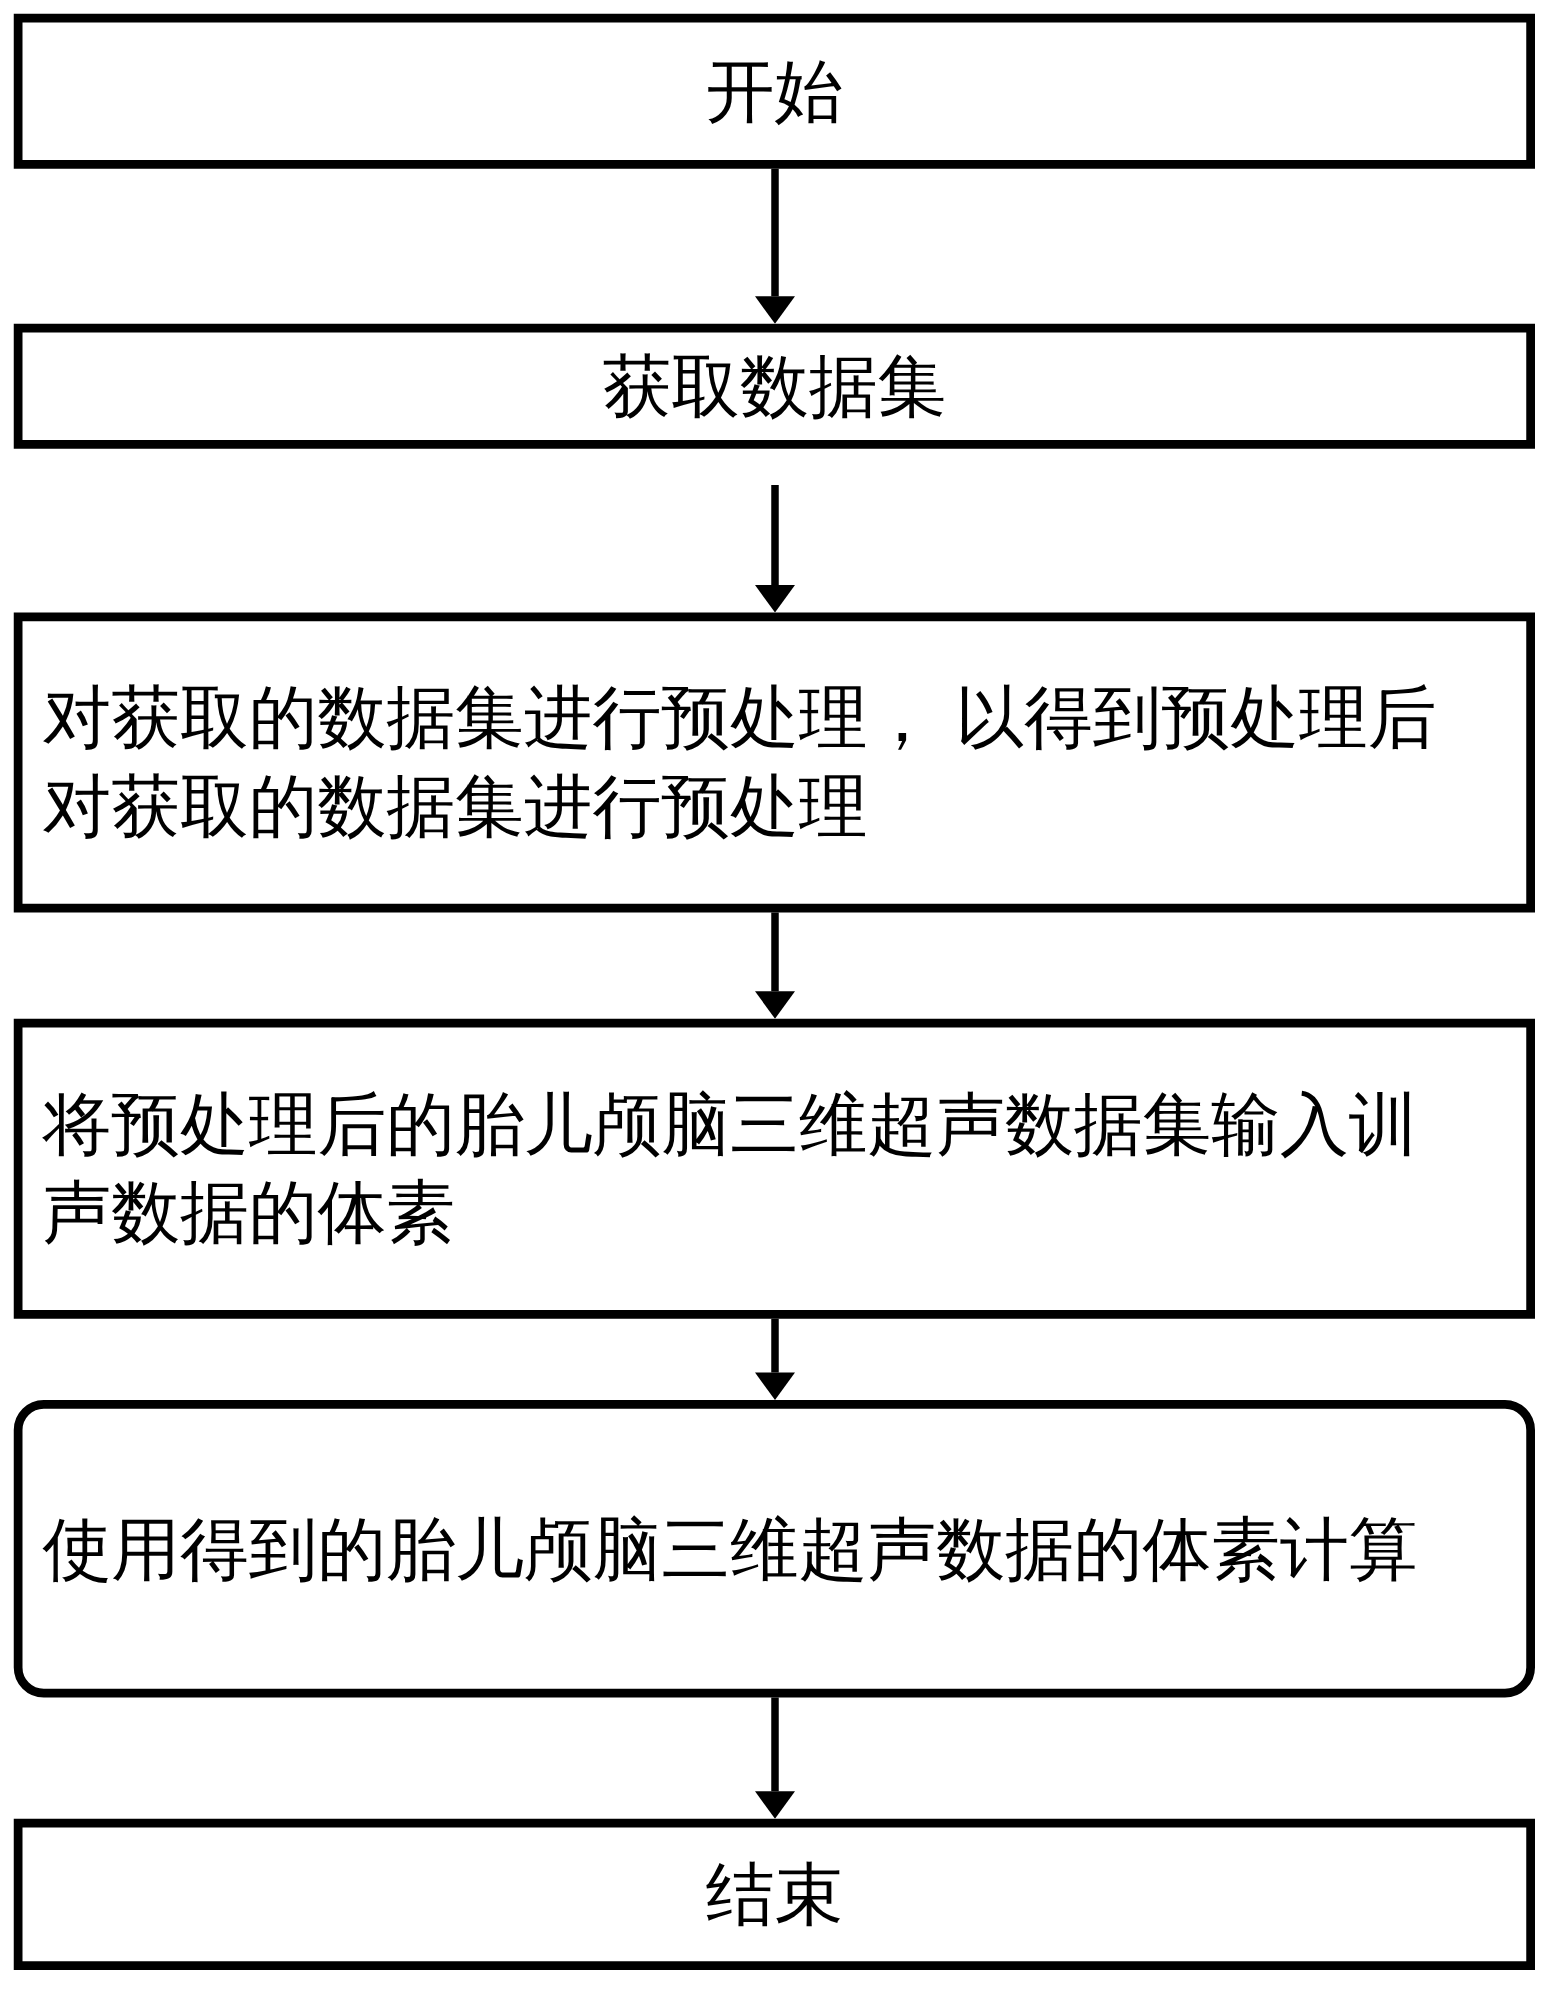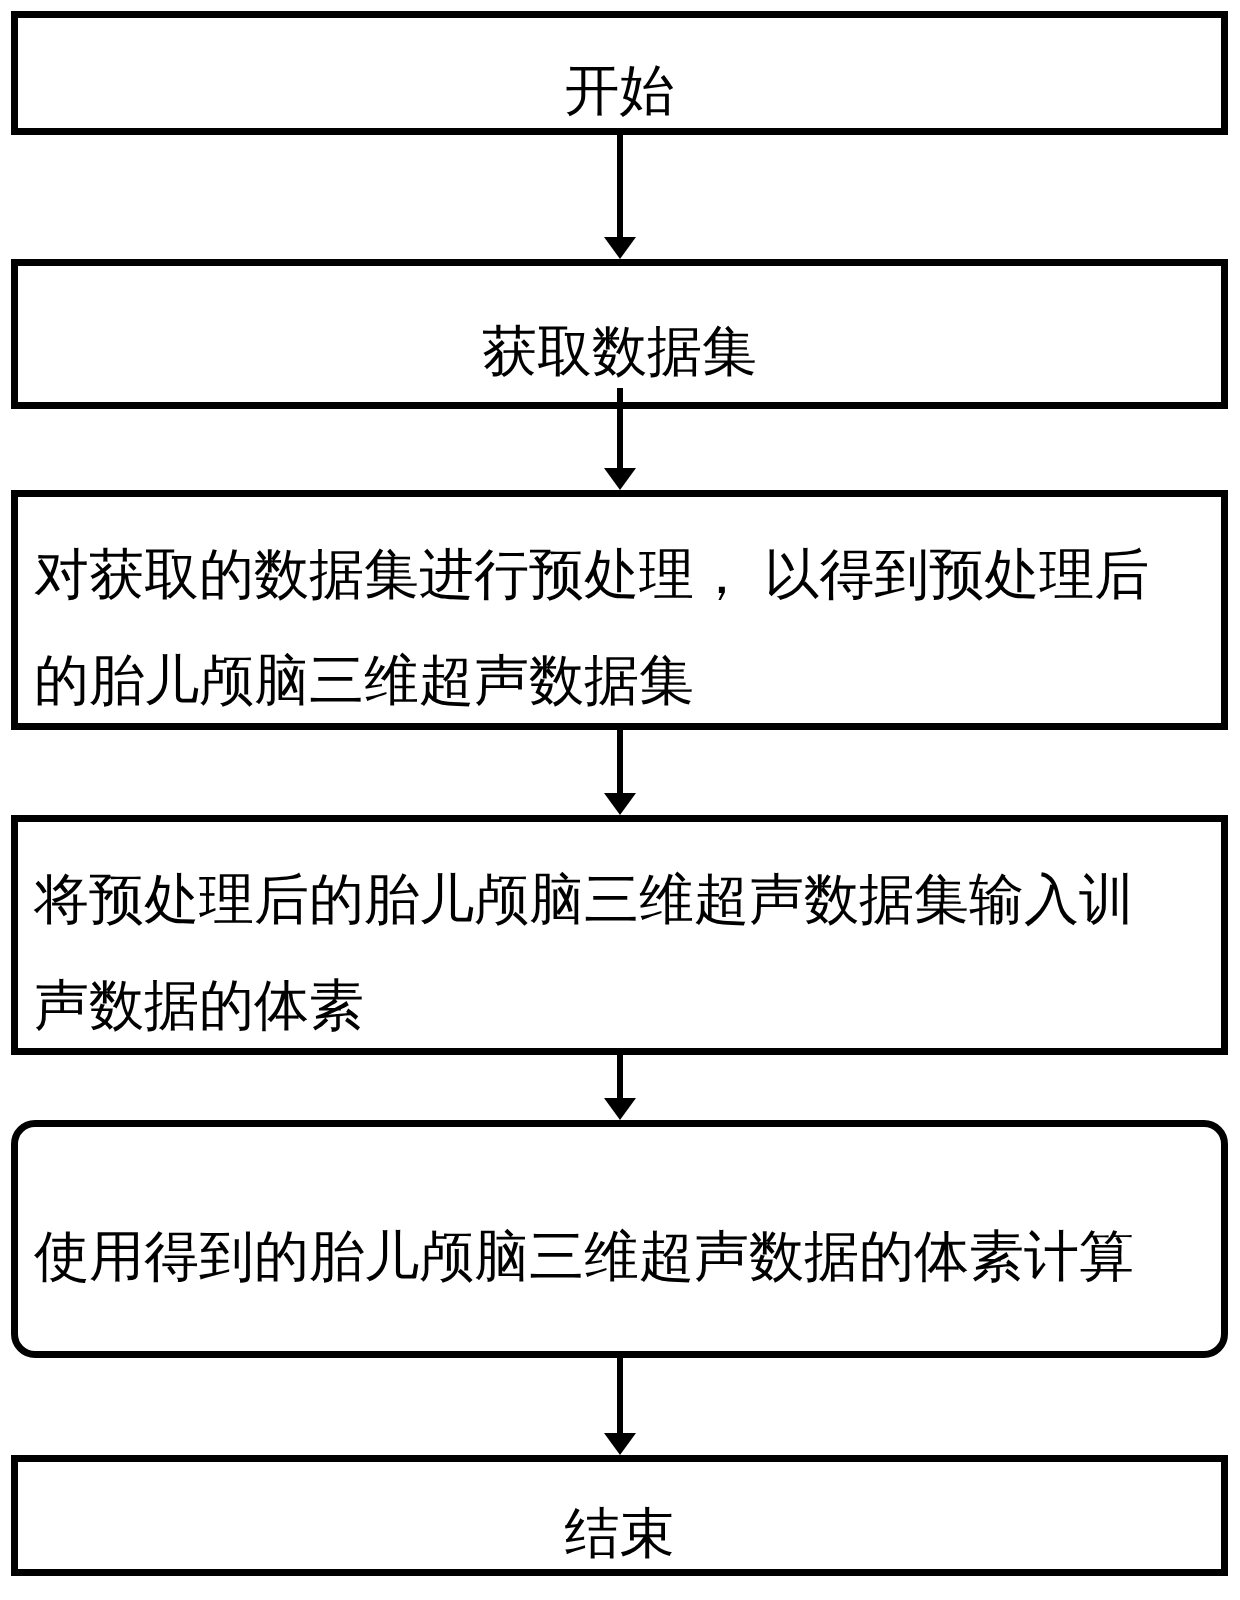--- a/index.html
+++ b/index.html
@@ -34,21 +34,20 @@
     text-align: center;
   }
   .node-left {
     align-items: flex-start;
     text-align: left;
     padding-left: 16px;
     padding-right: 8px;
   }
   .node .text-line {
     white-space: nowrap;
-    margin-top: 35px;
   }
   .arrow {
     position: absolute;
     left: 604px;
     width: 32px;
     display: flex;
     flex-direction: column;
     align-items: center;
   }
   .arrow-shaft {
@@ -71,32 +70,32 @@
 
   <div class="node node-center" style="top:11px; height:124px;">
     <div class="text-line">开始</div>
   </div>
 
   <div class="arrow" style="top:135px; height:124px;">
     <div class="arrow-shaft"></div>
     <div class="arrow-head"></div>
   </div>
 
-  <div class="node node-center" style="top:259px; height:150px;">
+  <div class="node node-center" style="top:259px; height:100px;">
     <div class="text-line">获取数据集</div>
   </div>
 
   <div class="arrow" style="top:388px; height:102px;">
     <div class="arrow-shaft"></div>
     <div class="arrow-head"></div>
   </div>
 
   <div class="node node-left" style="top:490px; height:240px;">
     <div class="text-line">对获取的数据集进行预处理， 以得到预处理后</div>
-    <div class="text-line">的胎儿颅脑三维超声数据集</div>
+    <div class="text-line">对获取的数据集进行预处理</div>
   </div>
 
   <div class="arrow" style="top:730px; height:85px;">
     <div class="arrow-shaft"></div>
     <div class="arrow-head"></div>
   </div>
 
   <div class="node node-left" style="top:815px; height:240px;">
     <div class="text-line">将预处理后的胎儿颅脑三维超声数据集输入训</div>
     <div class="text-line">声数据的体素</div>

